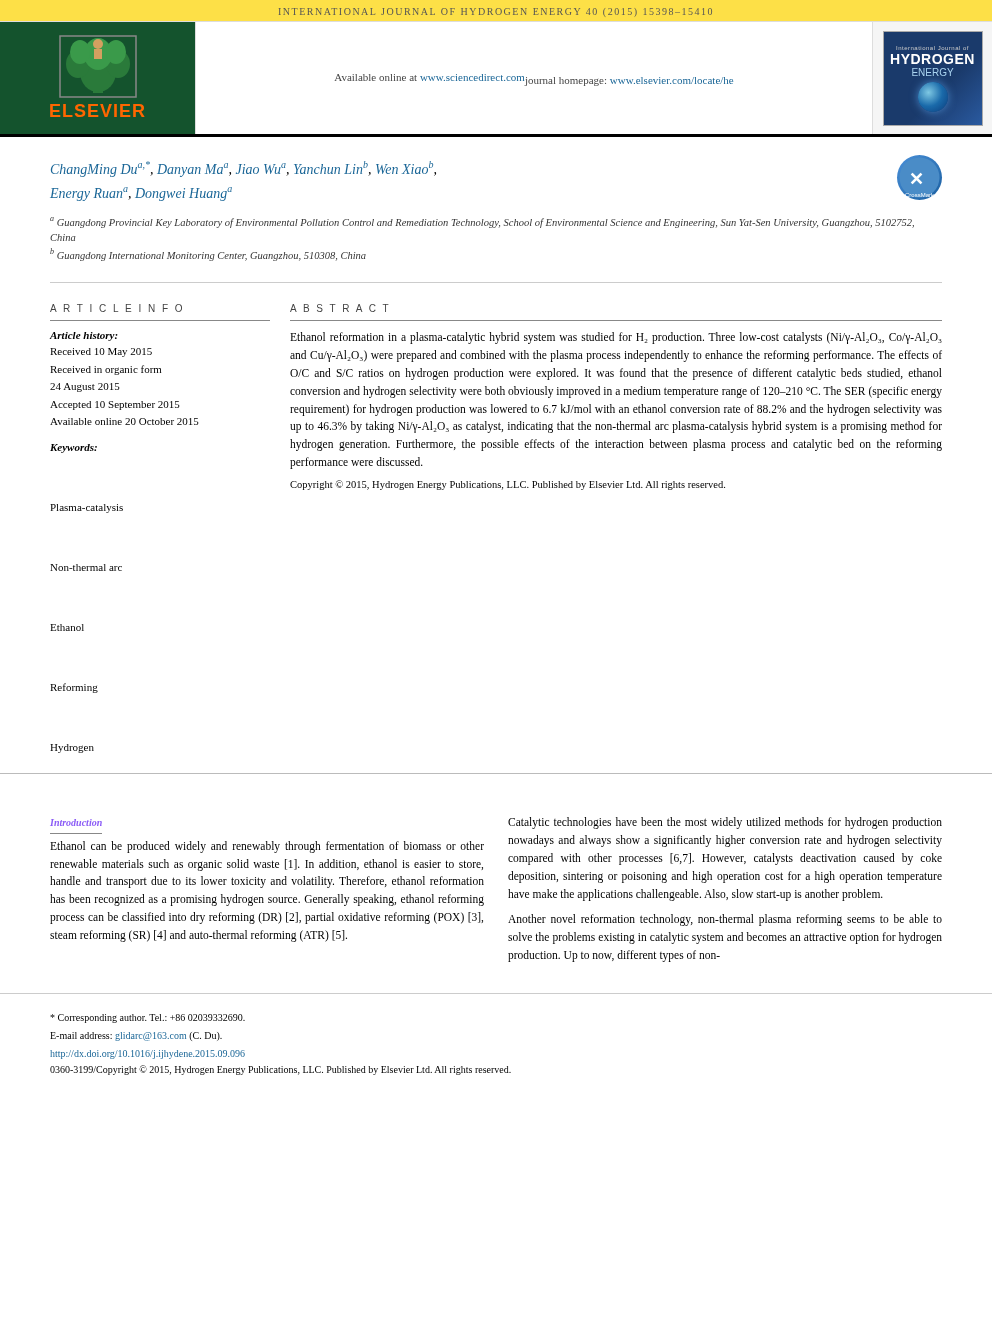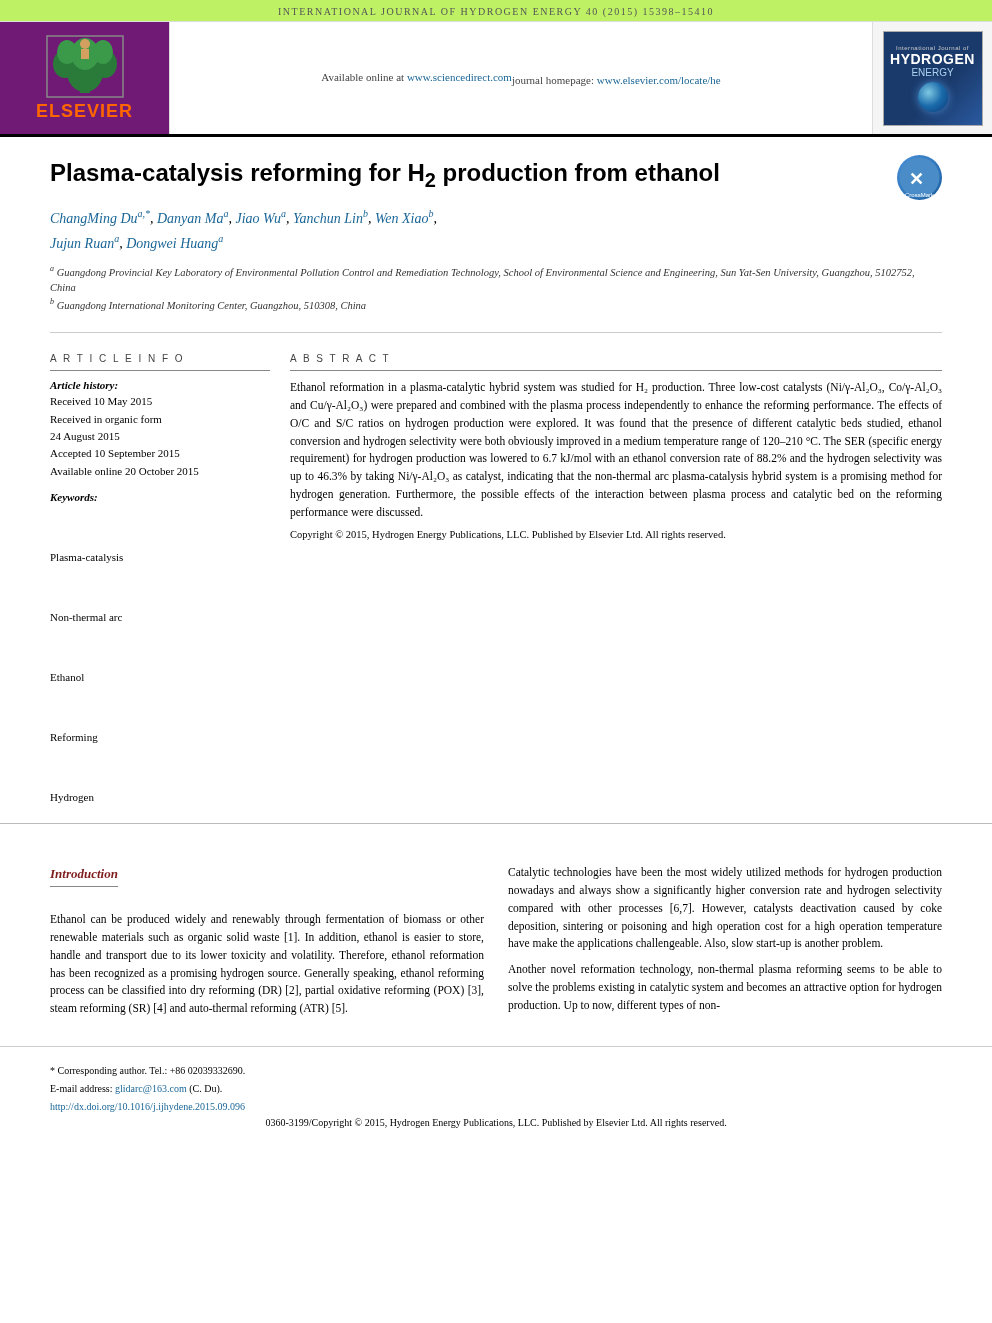--- a/index.html
+++ b/index.html
@@ -7,39 +7,39 @@
       font-family: 'Times New Roman', Times, serif;
       background: #fff;
       width: 992px;
       min-height: 1323px;
       font-size: 13px;
       color: #000;
     }
 
     
     .top-banner {
-      background: #bef264;
+      background: #fde047;
       text-align: center;
       padding: 6px 0 4px;
       font-size: 10px;
       letter-spacing: 1.5px;
       color: #555;
       border-bottom: 1px solid #ddd;
     }
 
     
     .header {
       display: flex;
       align-items: stretch;
       border-bottom: 3px solid #000;
       height: 115px;
     }
     .header-left {
-      width: 170px;
-      background: #701a75;
+      width: 196px;
+      background: #14532d;
       display: flex;
       align-items: center;
       justify-content: center;
       border-right: 1px solid #ddd;
       padding: 10px;
     }
     .elsevier-logo {
       display: flex;
       flex-direction: column;
       align-items: center;
@@ -287,25 +287,25 @@
       margin-top: 16px;
     }
     .body-col {
       flex: 1;
       font-size: 11.5px;
       line-height: 1.55;
       color: #000;
       text-align: justify;
     }
     .section-heading {
-      font-size: 13px;
+      font-size: 10px;
       font-weight: bold;
       font-style: italic;
-      color: #7f1d1d;
-      margin-bottom: 24px;
+      color: #8b5cf6;
+      margin-bottom: 4px;
       border-bottom: 1.5px solid #888;
       padding-bottom: 2px;
       display: inline-block;
     }
     .body-col p {
       margin-bottom: 8px;
       font-size: 11.5px;
       line-height: 1.55;
     }
 
@@ -321,21 +321,20 @@
       line-height: 1.6;
       margin-bottom: 2px;
     }
     .footer-note a {
       color: #1a6697;
       text-decoration: none;
     }
     .footer-copyright {
       font-size: 10px;
       color: #000;
-      text-align: center;
     }
   </style>
 </head>
 <body>
 
 <div class="top-banner">
   <span>INTERNATIONAL JOURNAL OF HYDROGEN ENERGY 40 (2015) 15398–15410</span>
 </div>
 
 <div class="header">
@@ -389,35 +388,32 @@
   <div class="crossmark">
     <div class="crossmark-circle">
       <svg width="45" height="45" viewBox="0 0 45 45">
         <circle cx="22.5" cy="22.5" r="20" fill="#4a8cc7"></circle>
         <text x="12" y="30" font-size="18" font-weight="bold" fill="white" font-family="Arial">✕</text>
         <text x="8" y="42" font-size="6" fill="white" font-family="Arial">CrossMark</text>
       </svg>
     </div>
   </div>
 
-  <h1 class="article-title">
-    Plasma-catalysis reforming for H<sub>2</sub> production from ethanol
-  </h1>
 
   <div class="authors">
     <em>
       <a>ChangMing Du</a><sup class="author-sup">a,*</sup>,
       <a>Danyan Ma</a><sup class="author-sup">a</sup>,
       <a>Jiao Wu</a><sup class="author-sup">a</sup>,
       <a>Yanchun Lin</a><sup class="author-sup">b</sup>,
       <a>Wen Xiao</a><sup class="author-sup">b</sup>,
     </em>
     <br>
     <em>
-      <a>Jujun Ruan</a><sup class="author-sup">a</sup>,
+      <a>Energy Ruan</a><sup class="author-sup">a</sup>,
       <a>Dongwei Huang</a><sup class="author-sup">a</sup>
     </em>
   </div>
 
   <div class="affiliations">
     <sup class="affil-label">a</sup>
     <span>Guangdong Provincial Key Laboratory of Environmental Pollution Control and Remediation Technology, School of Environmental Science and Engineering, Sun Yat-Sen University, Guangzhou, 5102752, China</span>
     <br>
     <sup class="affil-label">b</sup>
     <span>Guangdong International Monitoring Center, Guangzhou, 510308, China</span>

